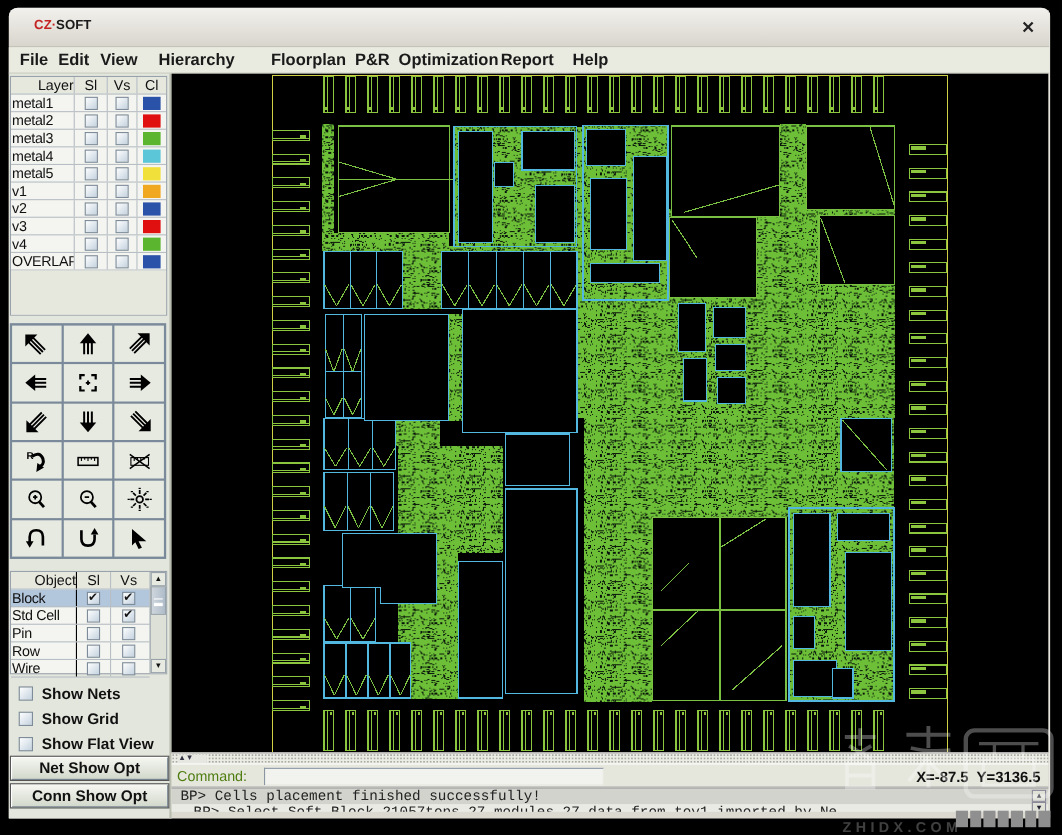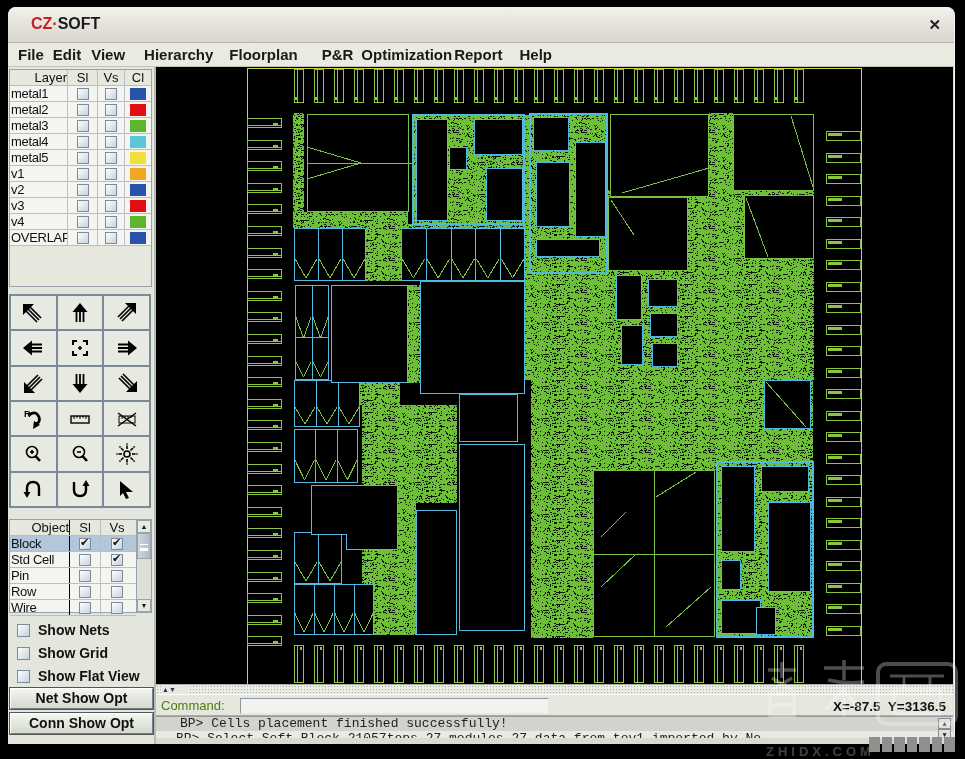--- a/index.html
+++ b/index.html
@@ -1,26 +1,26 @@
 <!DOCTYPE html>
 <html><head><meta charset="utf-8"><style>
 *{margin:0;padding:0;box-sizing:border-box}
 body{width:965px;height:759px;background:#000;font-family:"Liberation Sans",sans-serif;position:relative;overflow:hidden}
 .win{position:absolute;left:8px;top:7px;width:947px;height:737px;background:#dcd9d1;border-radius:8px 8px 0 0;border-right:1px solid #f5f4f0}
 .tbar{position:absolute;left:0;top:0;width:100%;height:36px;background:linear-gradient(#f3f1ed,#d8d5cd);border-radius:8px 8px 0 0;border-bottom:1px solid #b8b5ad}
-.logo{position:absolute;left:23px;top:8px;font-size:16px;font-weight:bold;letter-spacing:0px;color:#1b1b1b}
+.logo{position:absolute;left:23px;top:8px;font-size:12px;font-weight:bold;letter-spacing:0px;color:#1b1b1b}
 .logo b{color:#c42222}
 .close{position:absolute;right:13px;top:9px;font-size:15px;color:#222;font-weight:bold}
 .mbar{position:absolute;left:0;top:36px;width:100%;height:24px;background:#e9ebe1;border-bottom:1px solid #c2c4b8;display:flex;align-items:center;font-weight:bold;font-size:15px;color:#1a1a1a}
 .mbar span:nth-child(1){margin-left:10px}
 .mbar span:nth-child(2){margin-left:9px}
 .mbar span:nth-child(3){margin-left:10px}
 .mbar span:nth-child(4){margin-left:19px}
-.mbar span:nth-child(5){margin-left:16px}
-.mbar span:nth-child(6){margin-left:24px}
+.mbar span:nth-child(5){margin-left:33px}
+.mbar span:nth-child(6){margin-left:8px}
 .mbar span:nth-child(7){margin-left:8px}
 .mbar span:nth-child(8){margin-left:2px}
 .mbar span:nth-child(9){margin-left:17px}
 .panel{position:absolute;left:0;top:60px;width:148px;height:677px;background:#e3e6dc;border-right:2px solid #b9bdb0}
 .canvas{position:absolute;left:148px;top:60px;width:797px;height:617px;background:#000}
 
 .ltable{position:absolute;left:1px;top:2px;width:143px;height:218px;background:#f4f5f0;border:1px solid #98a2aa;display:flex;flex-direction:column}
 .trow{display:flex;height:16px;border-bottom:1px solid #b7bec4;font-size:13px;color:#111;flex:none}
 .thead{background:#e6e8de}
 .thead div{text-align:right}
@@ -54,21 +54,21 @@
 
 .pbtn{position:absolute;left:2px;width:143px;height:21px;background:linear-gradient(#f4f6f0,#d3d8cc);border:1px solid #6f7f8c;border-top-color:#fff;border-left-color:#fff;outline:1px solid #555;text-align:center;font-weight:bold;font-size:14px;color:#111;line-height:19px}
 
 .hscroll{position:absolute;left:148px;top:677px;width:797px;height:10px;background:#ebece5;background-image:radial-gradient(#a9aca1 30%,transparent 32%);background-size:3px 3px;border-top:1px solid #aaa;}
 .hsbtns{position:absolute;left:6px;top:1px;width:26px;height:8px;background:#e6e7e0;color:#334;font-size:7px;line-height:8px}
 .cmdbar{position:absolute;left:148px;top:687px;width:797px;height:22px;background:#e5e7dd;border-top:1px solid #fff;border-bottom:1px solid #aaa;}
 .cmdlab{position:absolute;left:5px;top:3px;font-weight:normal;font-size:13px;color:#4d7c0f}
 .cmdin{position:absolute;left:84px;top:3px;width:309px;height:16px;background:#f2f3ee;border:1px solid #8a97a3;border-bottom-color:#e8e8e2;border-right-color:#e8e8e2}
 .coords{position:absolute;right:7px;top:4px;font-weight:bold;font-size:13.5px;color:#111}
 .console{position:absolute;left:148px;top:709px;width:797px;height:22px;background:#e9eae4;border-top:1px solid #999;font-family:"Liberation Mono",monospace;font-size:13px;color:#222;overflow:hidden}
-.cline1{background:#d2d3cd;height:14px;line-height:14px;padding-left:24px;white-space:pre}
+.cline1{background:#d2d3cd;height:14px;line-height:14px;padding-left:8px;white-space:pre}
 .cline2{height:15px;line-height:16px;padding-left:20px;white-space:pre}
 .csb{position:absolute;right:2px;top:1px;width:13px;height:21px}
 .csb div{height:10.5px;background:#e0e2d8;border:1px solid #889;font-size:7px;text-align:center;line-height:11px;color:#223}
 .wmblocks{position:absolute;left:869px;top:737px;width:86px;height:15px;display:flex;gap:2px}
 .wmblocks div{flex:1;background:#8f8f8f}
 .wmsvg{position:absolute;left:758px;top:658px}
 
 </style></head><body>
 <div class="win">
   <div class="tbar">

